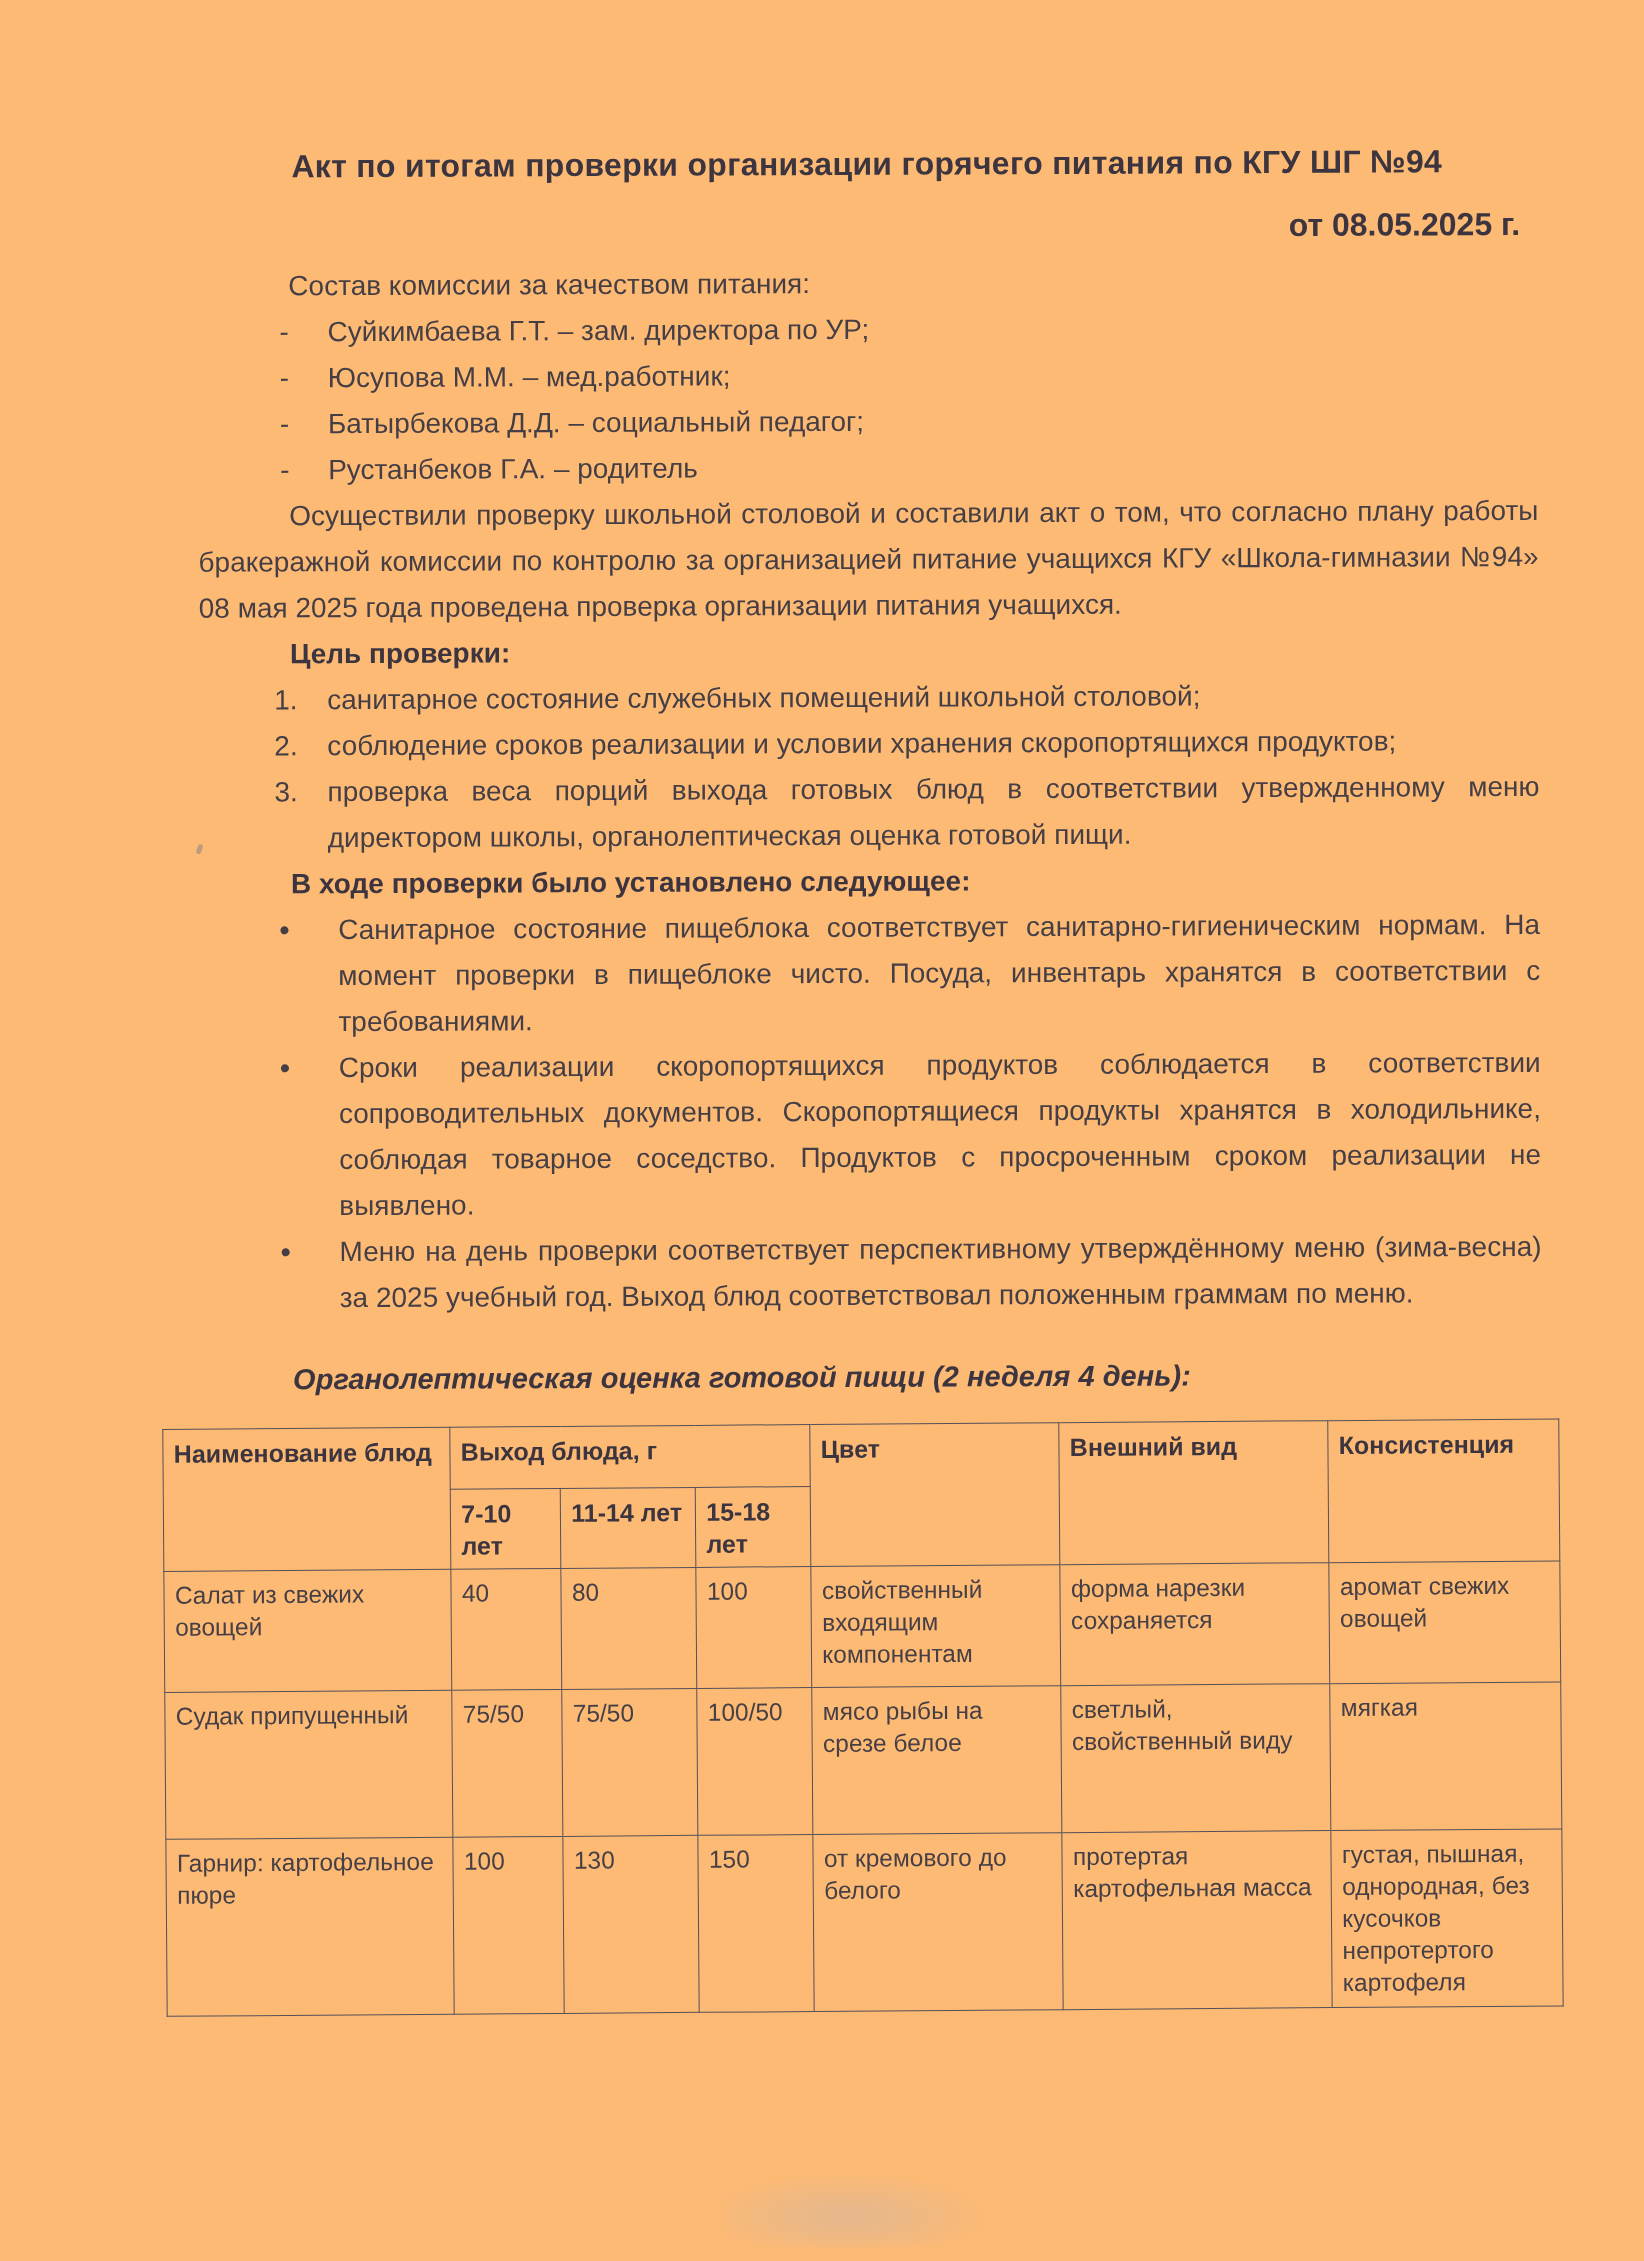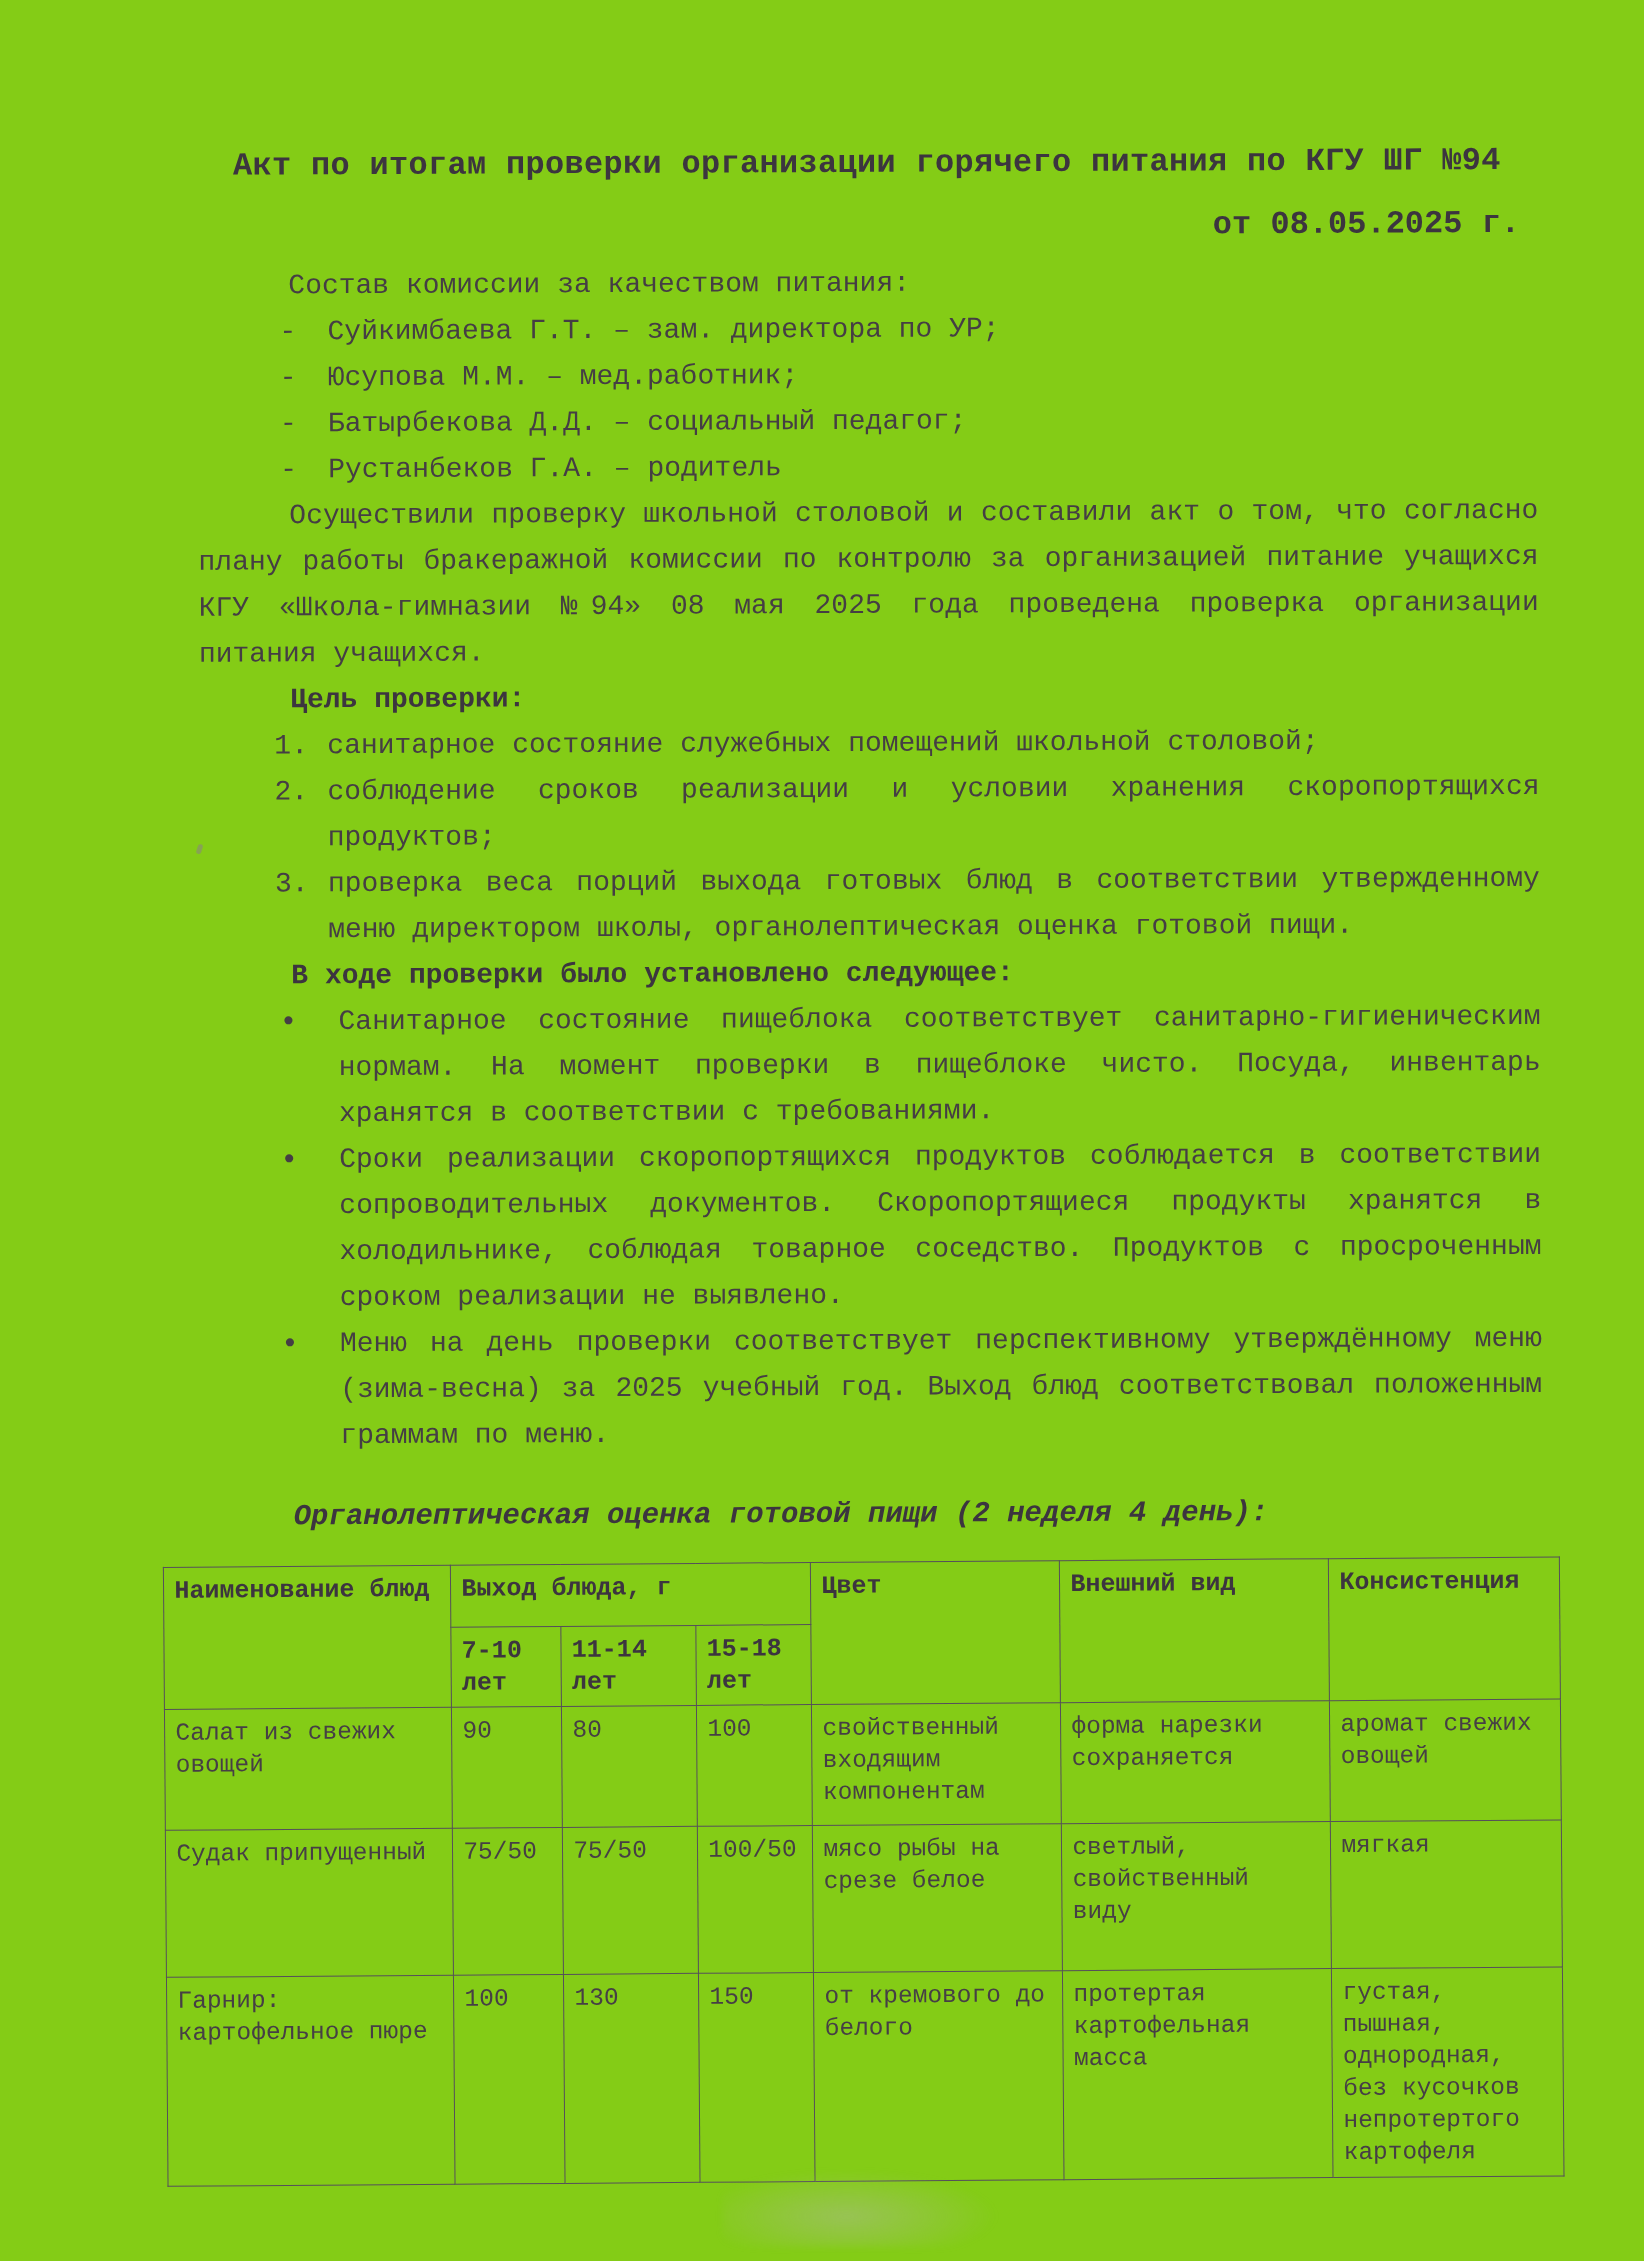--- a/index.html
+++ b/index.html
@@ -4,23 +4,23 @@
 <style>
   html, body {
     margin: 0;
     padding: 0;
     background: #ffffff;
   }
   .page {
     position: relative;
     width: 1644px;
     height: 2261px;
-    background: #84cc16;
+    background: #fdba74;
     overflow: hidden;
-    font-family: Liberation Mono, monospace;
+    font-family: Liberation Sans, sans-serif;
     color: #453e44;
   }
   .sheet {
     position: absolute;
     top: 0; left: 0; right: 0; bottom: 0;
     box-sizing: border-box;
     padding: 140px 104px 0 200px;
     transform: rotate(-0.25deg);
     transform-origin: 50% 40%;
   }
@@ -224,21 +224,21 @@
             <th rowspan="2" class="vmid">Консистенция</th>
           </tr>
           <tr class="r-head2">
             <th class="vmid">7-10 лет</th>
             <th class="vmid">11-14 лет</th>
             <th class="vmid">15-18 лет</th>
           </tr>
 
           <tr class="row-1">
             <td class="cell-justify">Салат из свежих овощей</td>
-            <td class="num-cell">90</td>
+            <td class="num-cell">40</td>
             <td class="num-cell">80</td>
             <td class="num-cell">100</td>
             <td class="cell-justify">свойственный входящим компонентам</td>
             <td class="cell-justify">форма нарезки сохраняется</td>
             <td class="cell-justify">аромат свежих овощей</td>
           </tr>
 
           <tr class="row-2">
             <td class="cell-justify">Судак припущенный</td>
             <td class="num-cell">75/50</td>

